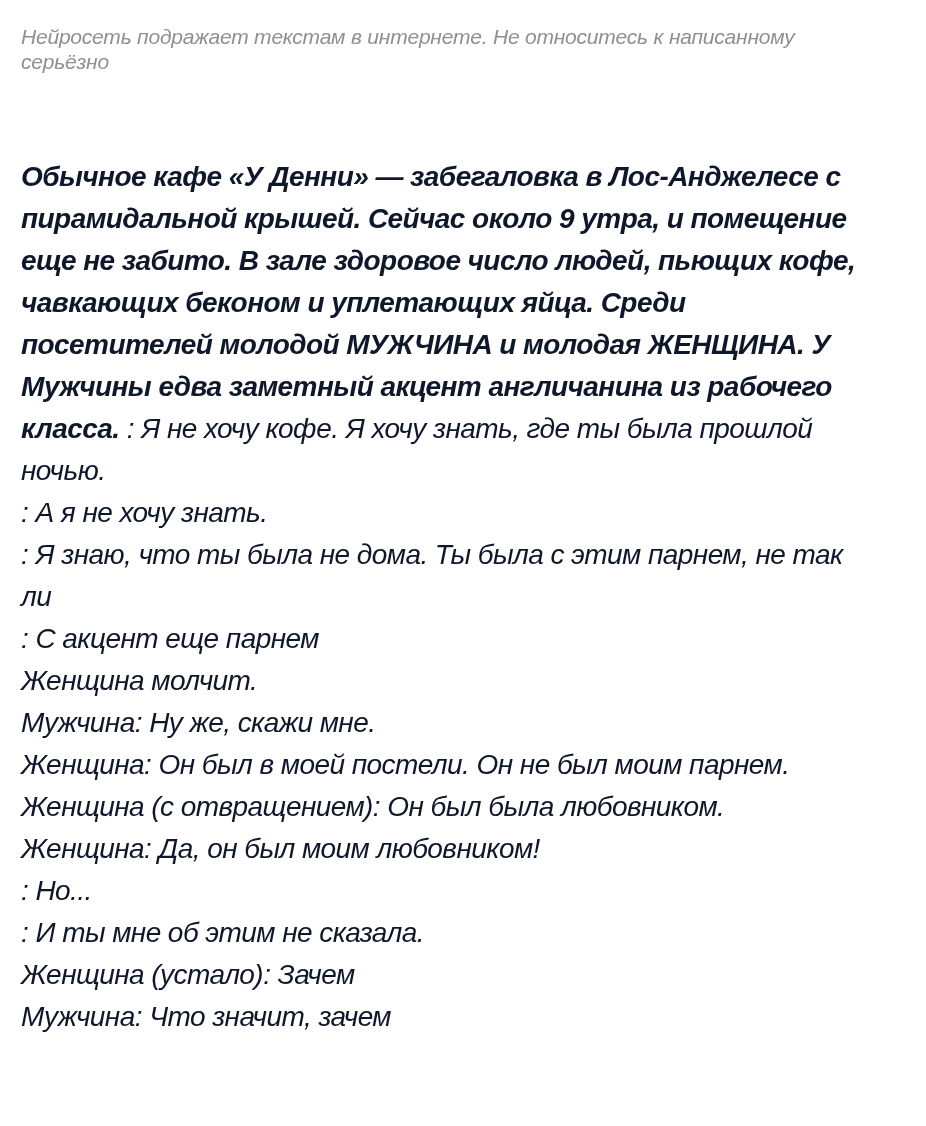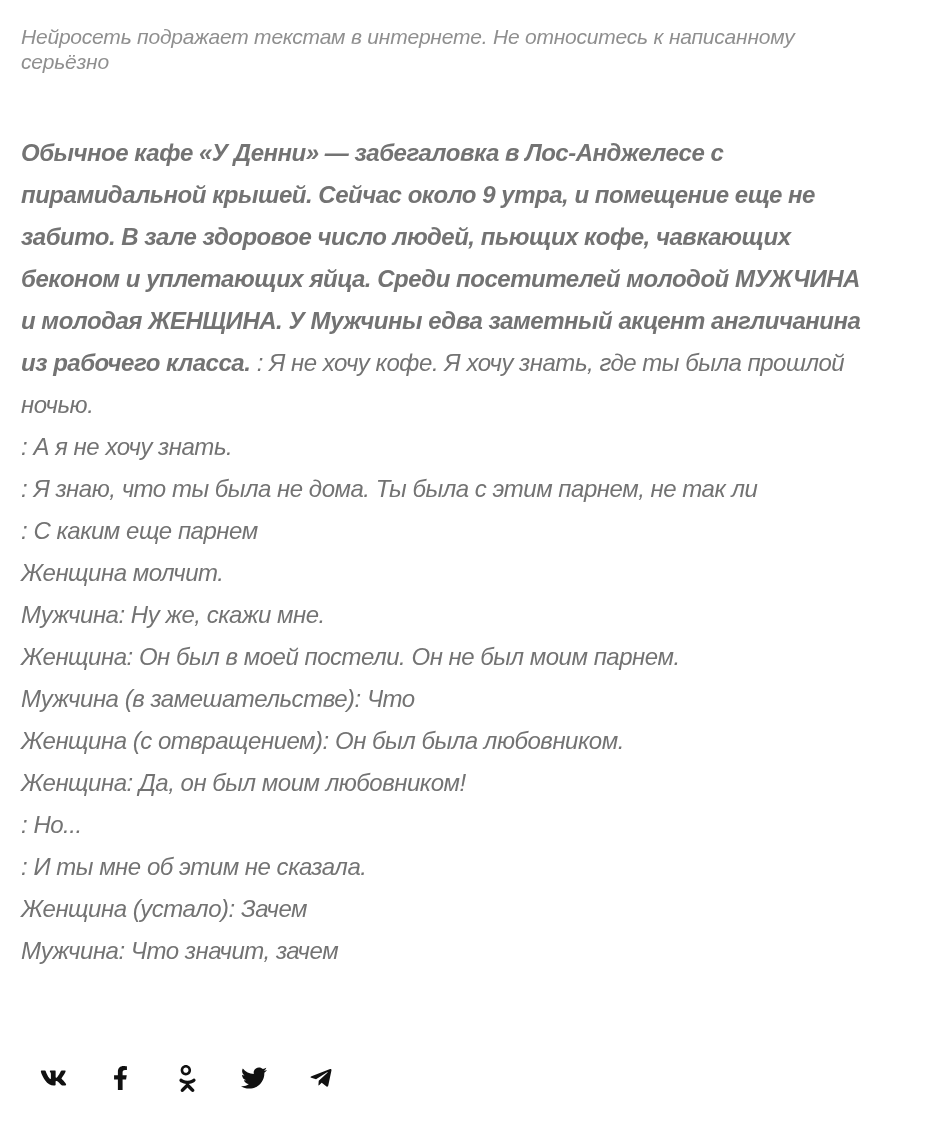--- a/index.html
+++ b/index.html
@@ -16,24 +16,24 @@
 
   .disclaimer {
     margin-top: 24px;
     font-size: 21px;
     line-height: 25px;
     color: #8f8f8f;
     letter-spacing: -0.01em;
   }
 
   .story {
-    margin-top: 58px;
-    font-size: 24px;
+    margin-top: 82px;
+    font-size: 28px;
     line-height: 42px;
-    color: #737373;
+    color: #0f172a;
     letter-spacing: -0.02em;
   }
   .story p { margin: 0; }
   .prompt { font-weight: 700; }
   .gen-line { margin: 0; }
 
   .share-row {
     display: flex;
     align-items: center;
     gap: 39px;
@@ -57,25 +57,24 @@
 <body>
 
 <div class="page">
 
   <div class="disclaimer">Нейросеть подражает текстам в интернете. Не относитесь к написанному серьёзно</div>
 
   <div class="story">
     <p><span class="prompt">Обычное кафе «У Денни» — забегаловка в Лос-Анджелесе с пирамидальной крышей. Сейчас около 9 утра, и помещение еще не забито. В зале здоровое число людей, пьющих кофе, чавкающих беконом и уплетающих яйца. Среди посетителей молодой МУЖЧИНА и молодая ЖЕНЩИНА. У Мужчины едва заметный акцент англичанина из рабочего класса.</span> <span>: Я не хочу кофе. Я хочу знать, где ты была прошлой ночью.</span></p>
     <p class="gen-line">: А я не хочу знать.</p>
     <p class="gen-line">: Я знаю, что ты была не дома. Ты была с этим парнем, не так ли</p>
-    <p class="gen-line">: С каким еще парнем</p>
+    <p class="gen-line">: С акцент еще парнем</p>
     <p class="gen-line">Женщина молчит.</p>
     <p class="gen-line">Мужчина: Ну же, скажи мне.</p>
     <p class="gen-line">Женщина: Он был в моей постели. Он не был моим парнем.</p>
-    <p class="gen-line">Мужчина (в замешательстве): Что</p>
     <p class="gen-line">Женщина (с отвращением): Он был была любовником.</p>
     <p class="gen-line">Женщина: Да, он был моим любовником!</p>
     <p class="gen-line">: Но...</p>
     <p class="gen-line">: И ты мне об этим не сказала.</p>
     <p class="gen-line">Женщина (устало): Зачем</p>
     <p class="gen-line">Мужчина: Что значит, зачем</p>
   </div>
 
   <div class="share-row">
 

